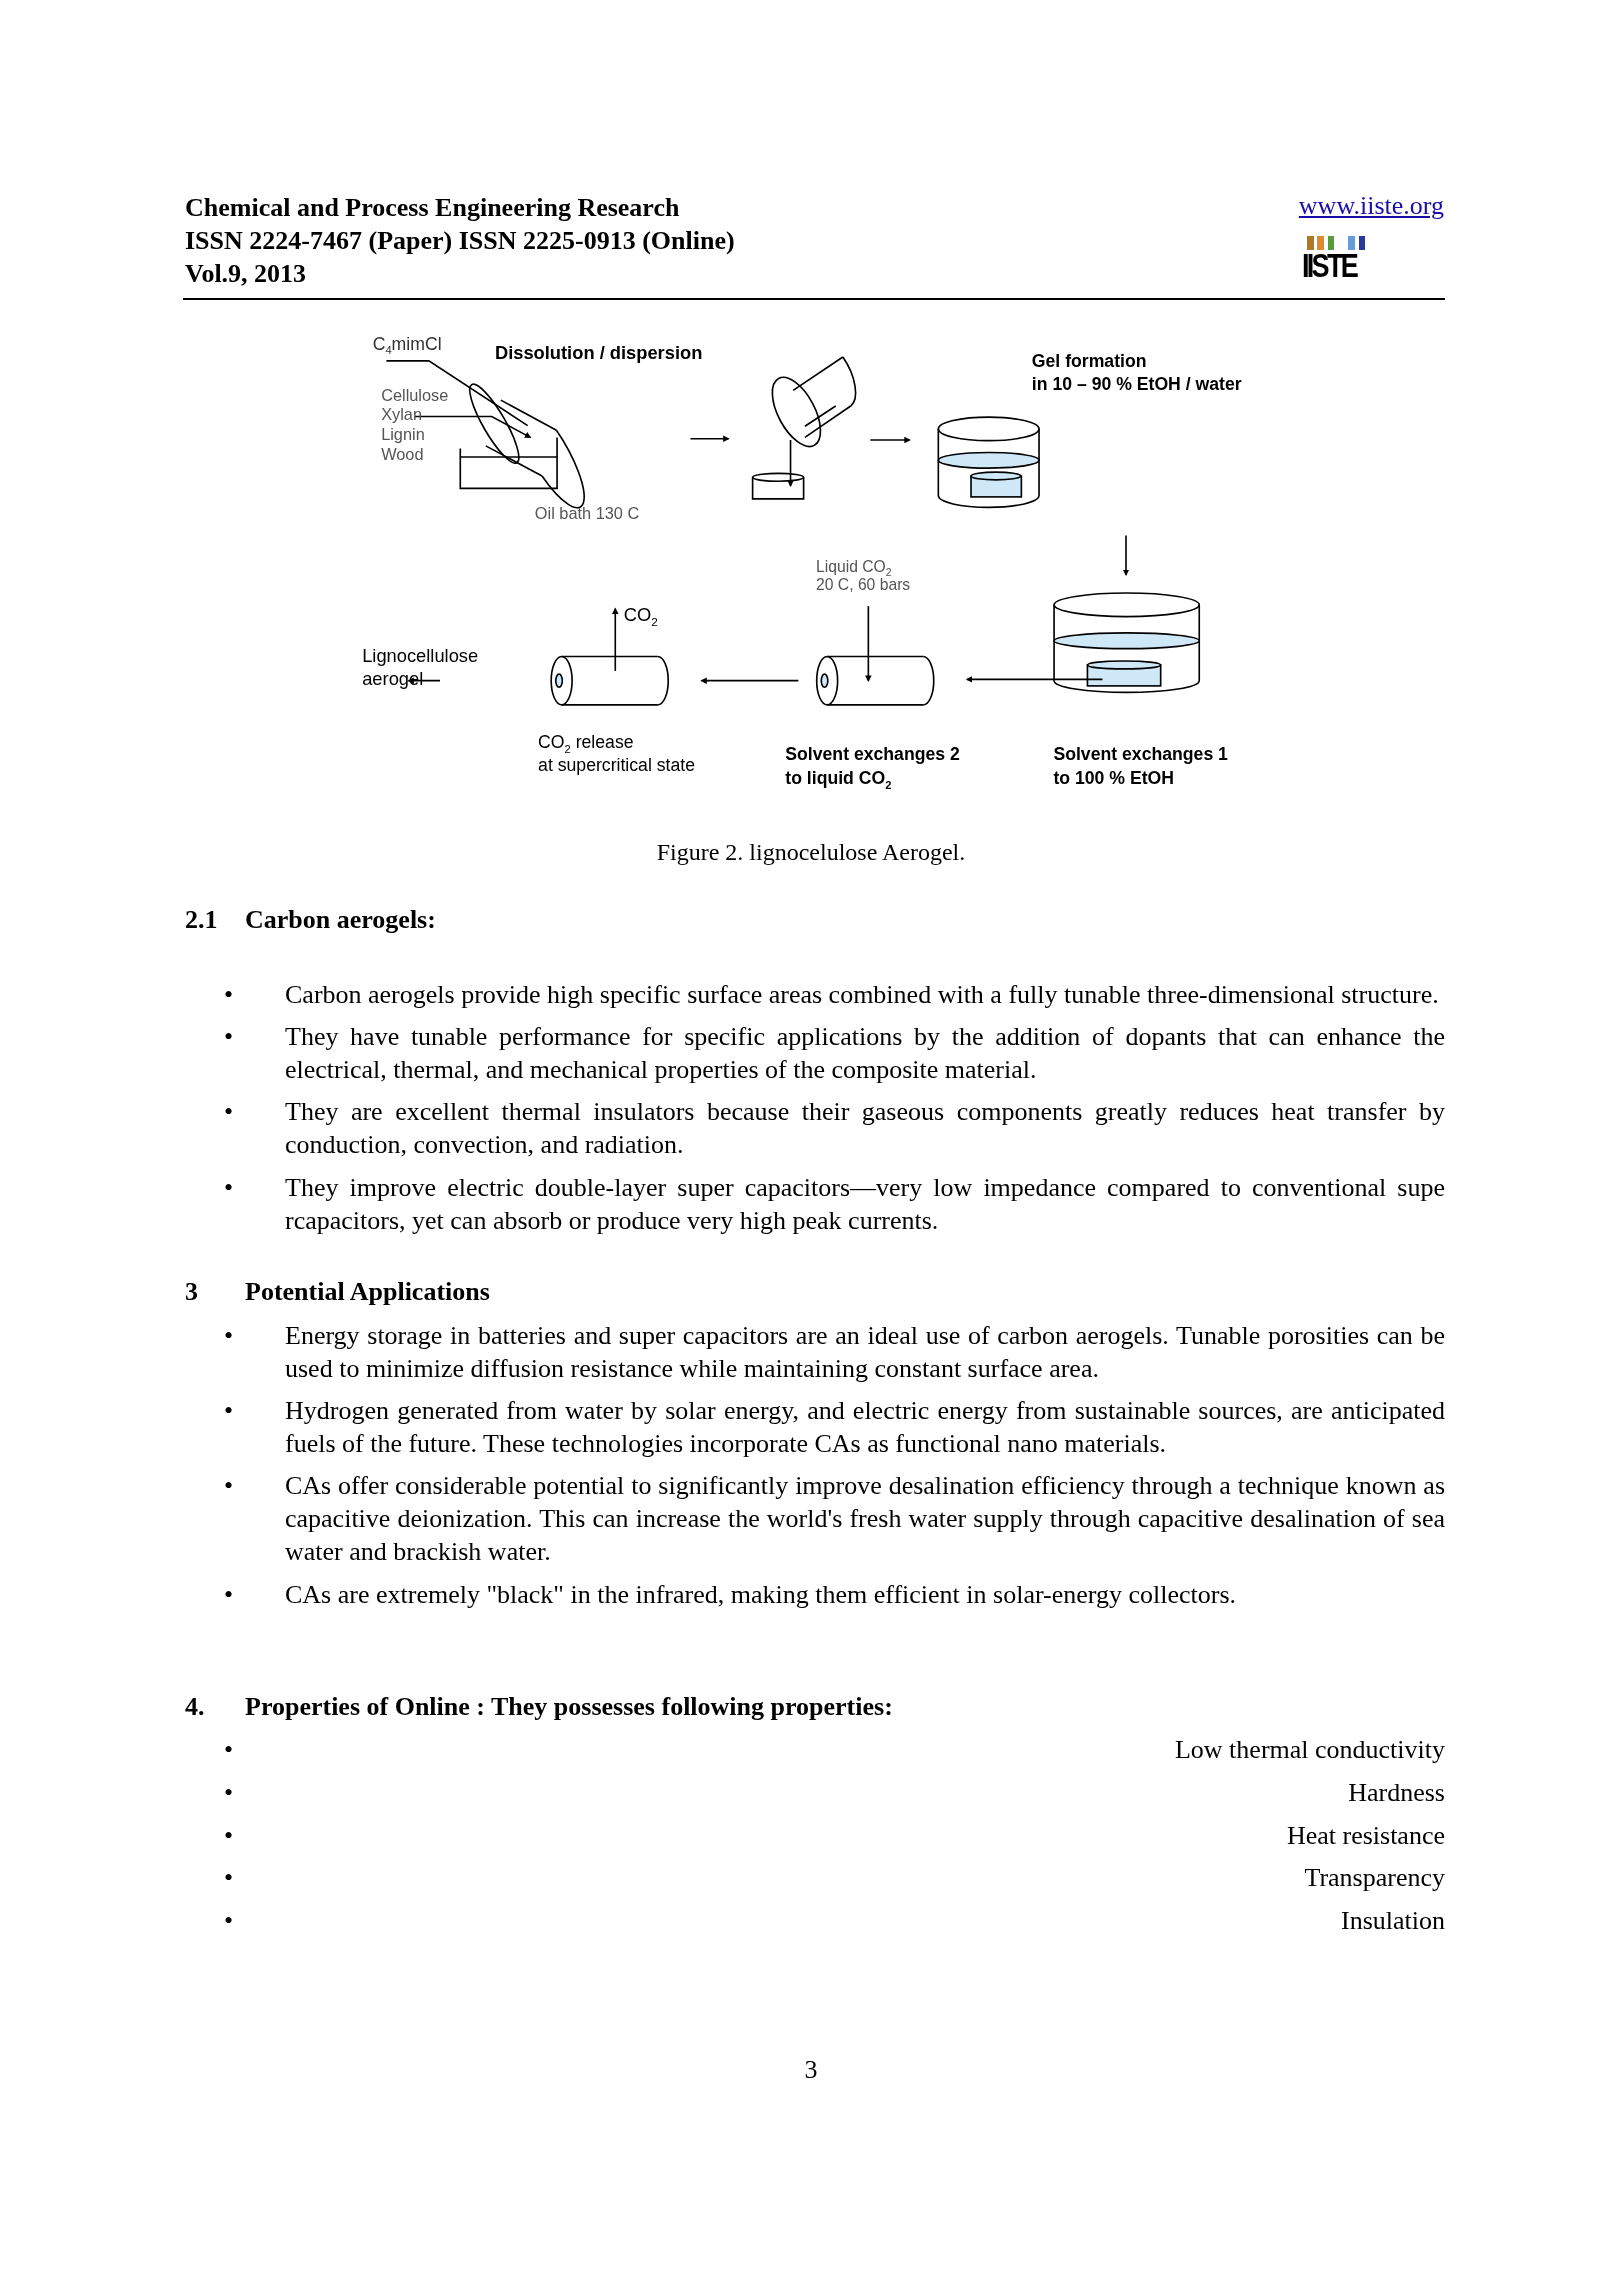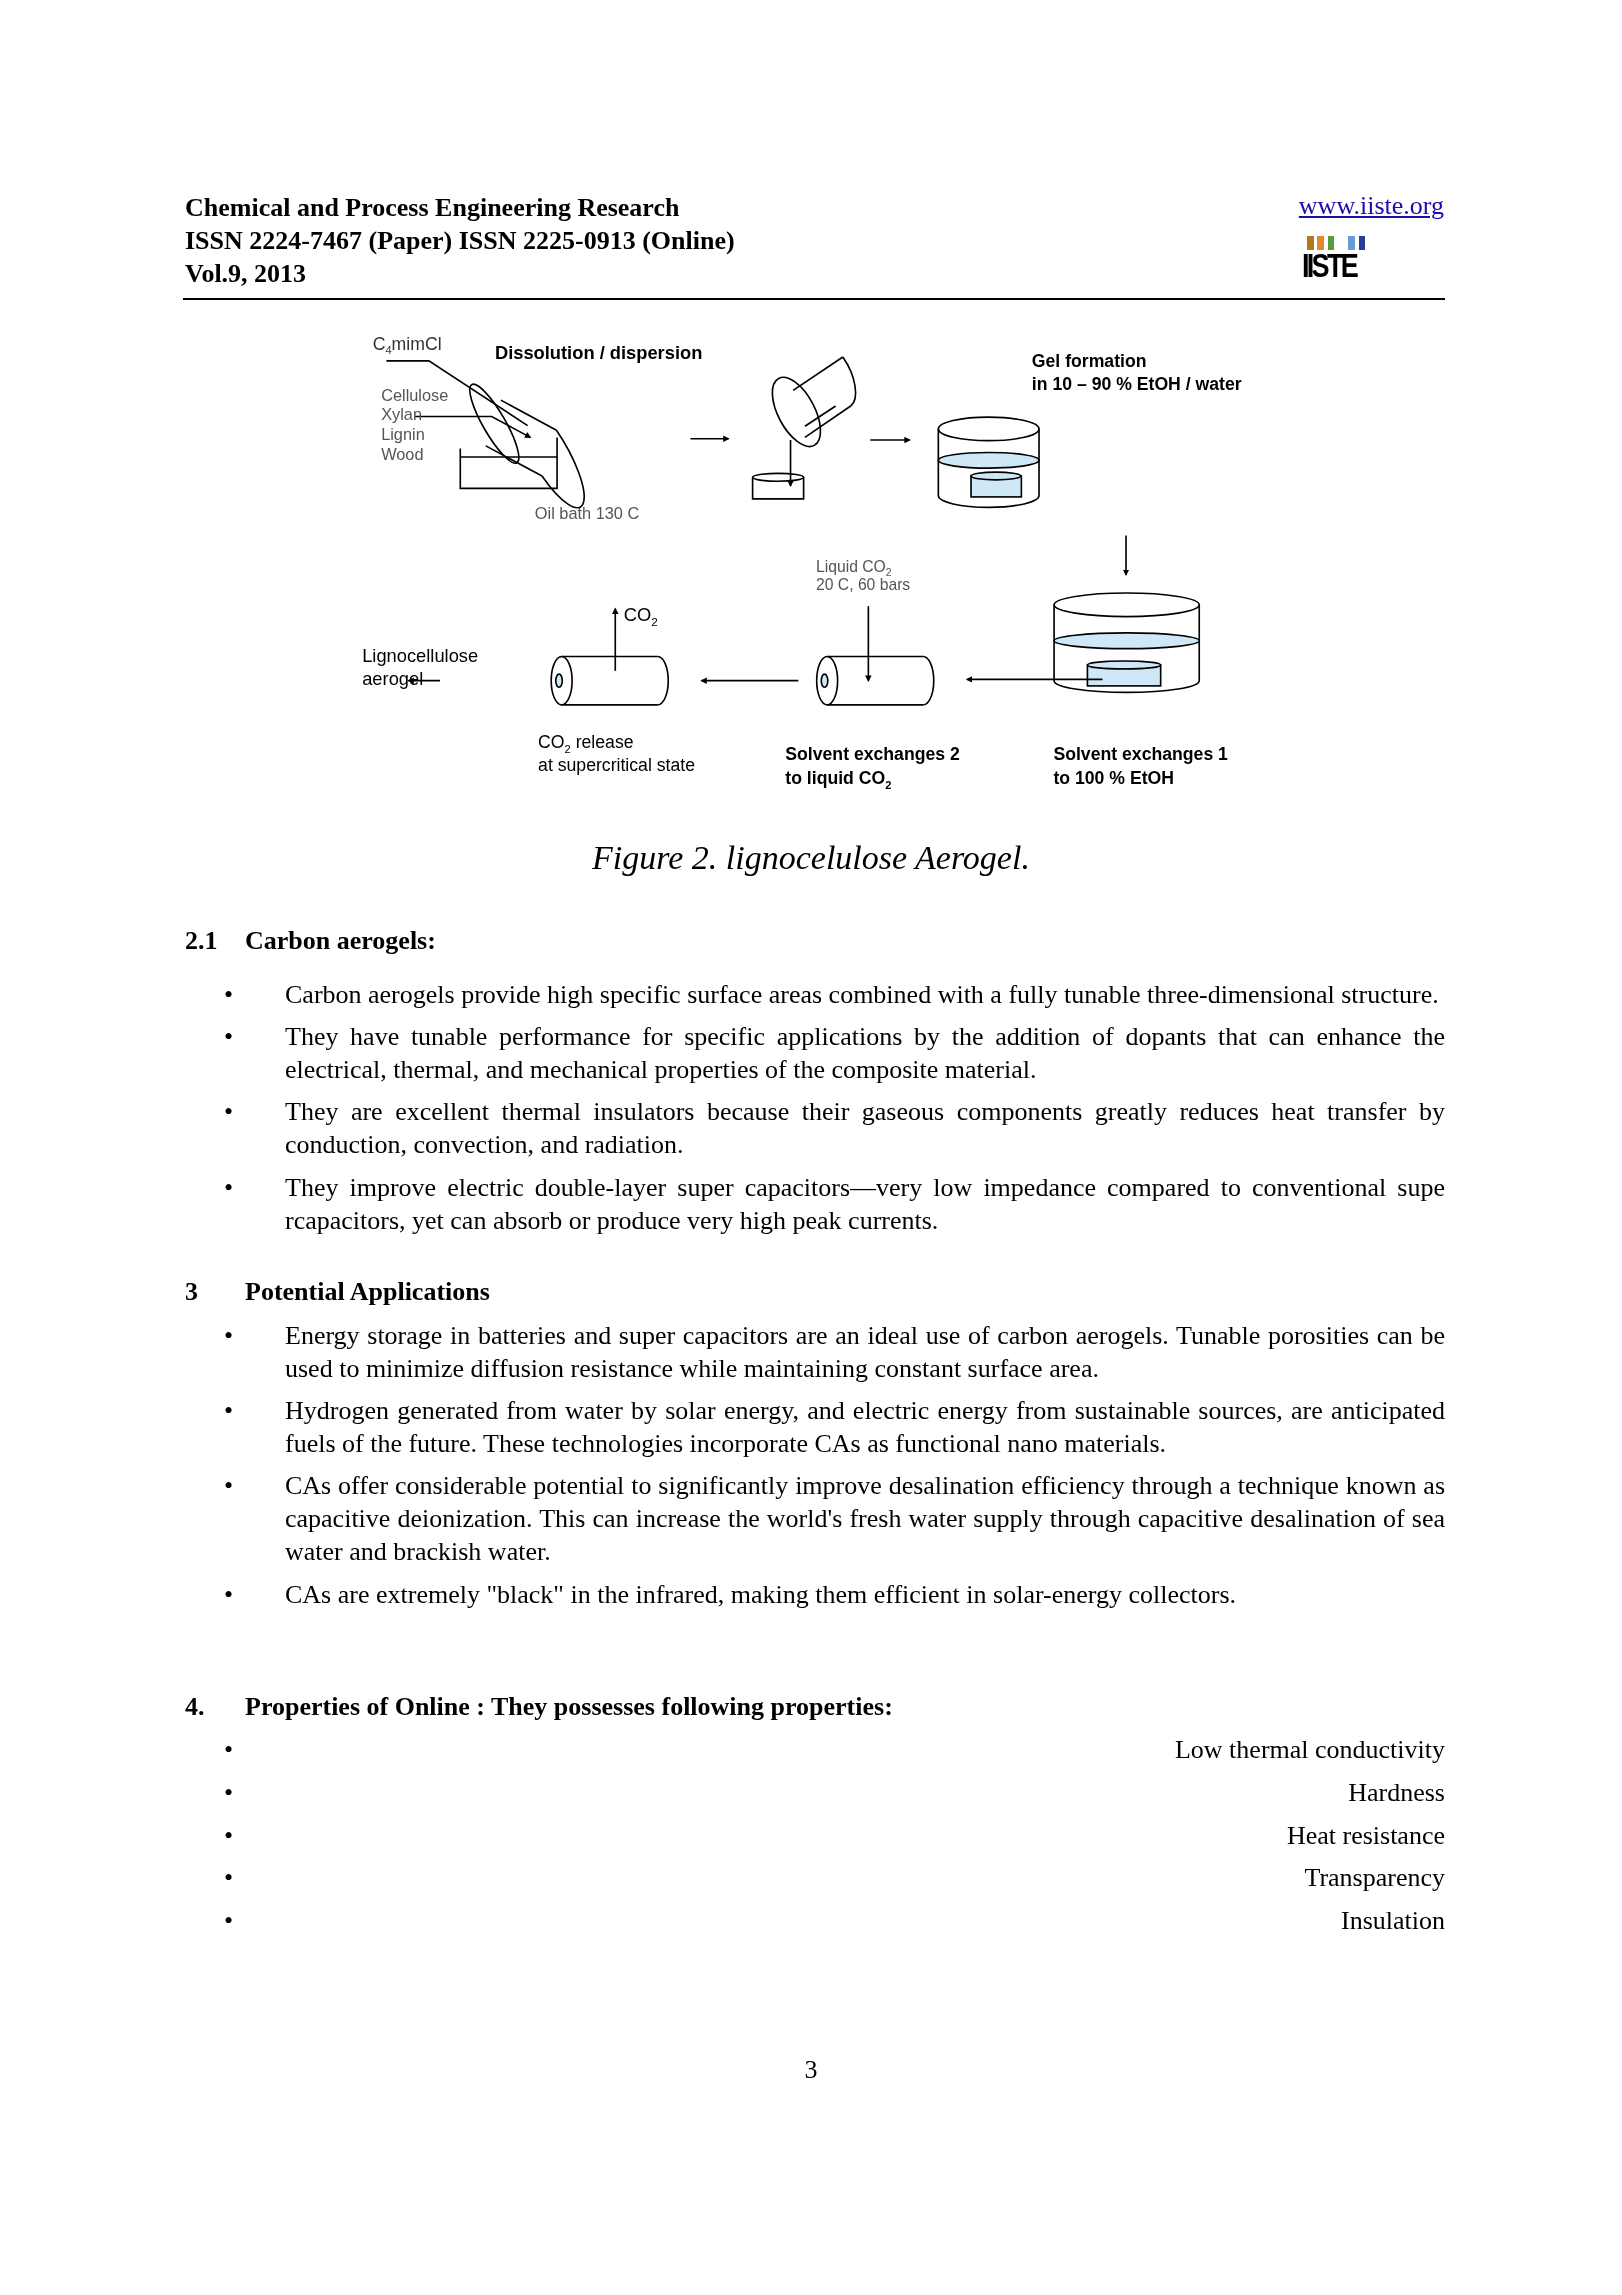--- a/index.html
+++ b/index.html
@@ -9,21 +9,21 @@
   .hdr { font-size:26px; line-height:33px; left:185px; white-space:nowrap;font-weight:bold; }
   .hdr-link { position:absolute; right:178px; top:191px; font-size:26px; color:#1a0dab; text-decoration:underline; }
   .rule { position:absolute; left:183px; width:1262px; top:298px; height:2px; background:#000; }
   .logo { position:absolute; left:1302px; top:236px; width:63px; height:52px; }
   .logo .bars { display:flex; gap:3.9px; height:14.4px; padding-left:5.2px; }
   .logo .bars span { width:7.2px; height:14.4px; display:block; }
   .logo .txt { font-family:"Liberation Sans","DejaVu Sans",sans-serif; font-weight:bold; font-size:33px;
                line-height:33px; letter-spacing:-3.3px; transform:scaleX(0.82); transform-origin:left; margin-top:-1.3px; }
   svg.fig { position:absolute; left:327px; top:321px; }
   svg.fig text { font-family:"Liberation Sans","DejaVu Sans",sans-serif; }
-  .caption { position:absolute; left:0; width:1622px; text-align:center; top:839px; font-size:34px;font-style:italic; }
+  .caption { position:absolute; left:0; width:1622px; text-align:center; top:839px; font-size:24px; }
   .sec { position:absolute; left:185px; font-weight:bold; font-size:26px; white-space:nowrap; }
   .sec .num { display:inline-block; width:60px; }
   ul.blist { position:absolute; left:185px; width:1260px; margin:0; padding:0; list-style:none; }
   ul.blist li { position:relative; padding-left:100px; font-size:26px; line-height:33px; text-align:justify; margin-bottom:9.2px; }
   ul.blist li::before { content:"\2022"; position:absolute; left:39px; top:0; font-size:26px; }
   ul.blist.props li { margin-bottom:9.8px; line-height:33px; text-align:right; }
   .pagenum { position:absolute; left:0; width:1622px; text-align:center; top:2055px; font-size:26px; }
 </style>
 </head>
 <body>
@@ -145,21 +145,21 @@
     <text x="1200" y="1198" font-weight="bold" font-size="27">
       <tspan>to liquid CO</tspan><tspan font-size="17" dy="7">2</tspan>
     </text>
     <text x="1610" y="1162" font-weight="bold" font-size="27">Solvent exchanges 1</text>
     <text x="1610" y="1198" font-weight="bold" font-size="27">to 100 % EtOH</text>
   </g>
 </svg>
 
 <div class="caption">Figure 2. lignocelulose Aerogel.</div>
 
-<div class="sec" style="top:926px">
+<div class="sec" style="top:905px">
   <span class="num">2.1</span><span>Carbon aerogels:</span>
 </div>
 <ul class="blist" style="top:978px">
   <li>Carbon aerogels provide high specific surface areas combined with a fully tunable three-dimensional structure.</li>
   <li>They have tunable performance for specific applications by the addition of dopants that can enhance the electrical, thermal, and mechanical properties of the composite material.</li>
   <li>They are excellent thermal insulators because their gaseous components greatly reduces heat transfer by conduction, convection, and radiation.</li>
   <li>They improve electric double-layer super capacitors—very low impedance compared to conventional supe rcapacitors, yet can absorb or produce very high peak currents.</li>
 </ul>
 
 <div class="sec" style="top:1277px">

